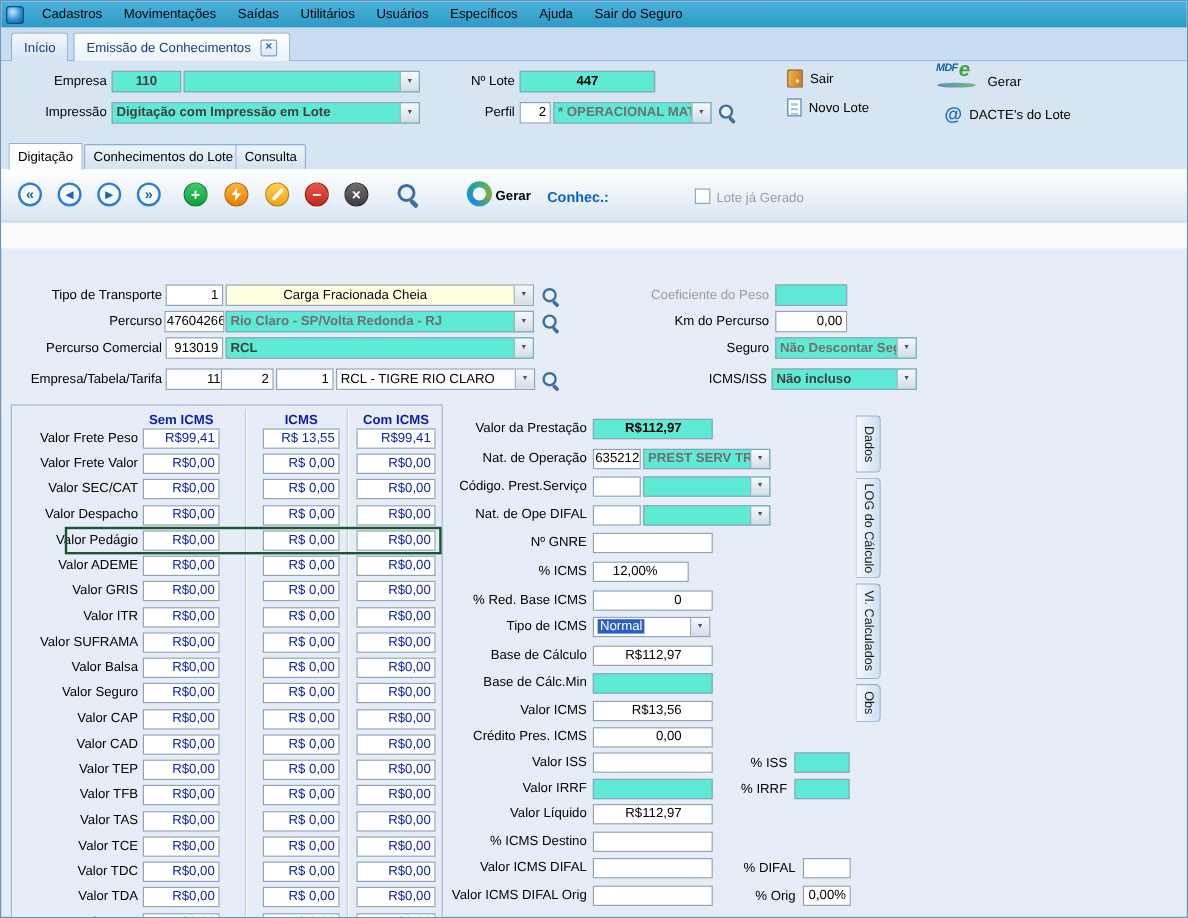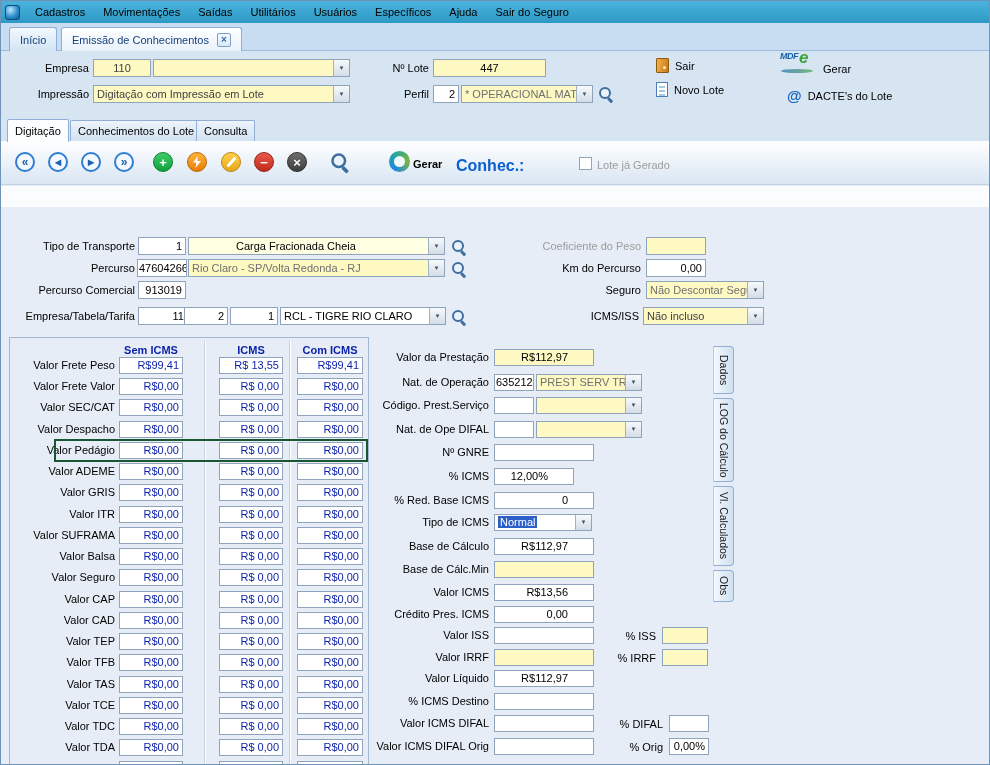--- a/index.html
+++ b/index.html
@@ -26,21 +26,21 @@
   .title { color:#2633C9; font-weight:bold; font-size:13px; }
 
   
   .lbl { position:absolute; height:15px; line-height:15px; text-align:right; white-space:nowrap; }
   .lbl.dis { color:#9C9C9C; }
   .fld { position:absolute; height:17px; background:#FFF; border:1px solid #8FA4BA; line-height:15px; padding:0 3px; white-space:nowrap; overflow:hidden; }
   .fld.h18 { height:18px; line-height:16px; }
   .right { text-align:right; }
   .center { text-align:center; }
   .navy { color:#0A1FA8; }
-  .graybg { background:#fef9c3; }
+  .graybg { background:#5eead4;font-weight:bold; }
   .graytx { color:#707070; }
   .dkgraytx { color:#3F3F3F; }
   .padr { padding-right:25px; }
   .combo { padding:0; display:flex; }
   .combo .ctext { flex:1; padding:0 3px; overflow:hidden; white-space:nowrap; }
   .combo .cbtn { flex:0 0 16px; border-left:1px solid #A3B2C2; background:linear-gradient(#F7FAFC,#D3DCE6); color:#41536A; font-size:6px; display:flex; align-items:center; justify-content:center; }
   .cream { background:#FFFFE1;padding-left:44px; }
   .sel { background:#2B5FC7; color:#FFF; padding:0 2px; }
 
   
@@ -55,21 +55,21 @@
   .ticon.flash::after { content:""; width:8px; height:12px; background:#FFF; clip-path:polygon(60% 0, 0 55%, 42% 55%, 30% 100%, 100% 42%, 55% 42%); }
   .ticon.edit { background:linear-gradient(#FFD24A,#E8A61B); border:1px solid #BA8414; }
   .ticon.edit::after { content:""; width:3px; height:12px; background:#FFF; transform:rotate(42deg); border-radius:1px; }
   .ticon.del { background:linear-gradient(#E8584A,#C02B1D); border:1px solid #971F14; }
   .ticon.cancel { background:linear-gradient(#6E6E6E,#3E3E3E); border:1px solid #2B2B2B; }
   .mag { position:absolute; width:16px; height:16px; }
   .mag::before { content:""; position:absolute; left:1px; top:1px; width:8px; height:8px; border:2px solid #3E6E9E; border-radius:50%; background:#EAF3FB; }
   .mag::after { content:""; position:absolute; left:11px; top:11px; width:6px; height:3px; background:#3E6E9E; transform:rotate(45deg); transform-origin:0 0; border-radius:1px; }
   .gerar-icon { position:absolute; left:388px; top:150px; width:21px; height:21px; border-radius:50%; background:conic-gradient(from 210deg,#1E88E5,#26A69A,#7CB342,#1E88E5); }
   .gerar-icon::after { content:""; position:absolute; left:5px; top:5px; width:11px; height:11px; border-radius:50%; background:#F2F7FC; }
-  .conhec { position:absolute; left:455px; top:156px; color:#0B5FD0; font-weight:bold; font-size:16px; }
+  .conhec { position:absolute; left:455px; top:156px; color:#0B5FD0; font-weight:bold; font-size:12px; }
   .cb { position:absolute; width:13px; height:13px; background:#FFF; border:1px solid #93A5B8; }
 
   
   .flatbtn { position:absolute; display:flex; align-items:center; gap:6px; cursor:default; }
   .door { width:13px; height:15px; background:linear-gradient(100deg,#F2B24C,#C97B16); border:1px solid #8F5A10; border-radius:1px; position:relative; }
   .door::after { content:""; position:absolute; right:2px; top:7px; width:3px; height:3px; border-radius:50%; background:#FFE9B8; }
   .page { width:12px; height:15px; background:#FFF; border:1px solid #4A7DB5; position:relative; }
   .page::before { content:""; position:absolute; left:2px; top:3px; width:6px; height:2px; background:#A6C8E8; box-shadow:0 4px 0 #A6C8E8, 0 8px 0 #A6C8E8; }
   .at-icon { font-size:15px; font-weight:bold; color:#1565C0; }
   .mdfe { position:absolute; left:779px; top:47px; width:38px; height:28px; }
@@ -201,20 +201,24 @@
   <div class="fld h18 combo graybg" style="left:187px;top:258px;width:257px">
     <span class="ctext graytx">Rio Claro - SP/Volta Redonda - RJ</span>
     <span class="cbtn">▼</span>
   </div>
   <span class="mag" style="left:450px;top:260px"></span>
   <div class="lbl" style="left:540px;top:260px;width:100px">Km do Percurso</div>
   <div class="fld h18 right" style="left:645px;top:258px;width:60px">0,00</div>
 
   <div class="lbl" style="left:8px;top:282px;width:126px">Percurso Comercial</div>
   <div class="fld h18 right" style="left:137px;top:280px;width:48px">913019</div>
+  <div class="fld h18 combo graybg" style="left:187px;top:280px;width:257px">
+    <span class="ctext dkgraytx">RCL</span>
+    <span class="cbtn">▼</span>
+  </div>
   <div class="lbl" style="left:540px;top:282px;width:100px">Seguro</div>
   <div class="fld h18 combo graybg" style="left:645px;top:280px;width:118px">
     <span class="ctext graytx">Não Descontar Seguro do Frete P</span>
     <span class="cbtn">▼</span>
   </div>
 
   <div class="lbl" style="left:8px;top:308px;width:126px">Empresa/Tabela/Tarifa</div>
   <div class="fld h18 right" style="left:137px;top:306px;width:56px">113</div>
   <div class="fld h18 right" style="left:183px;top:306px;width:44px">2</div>
   <div class="fld h18 right" style="left:229px;top:306px;width:48px">1</div>

